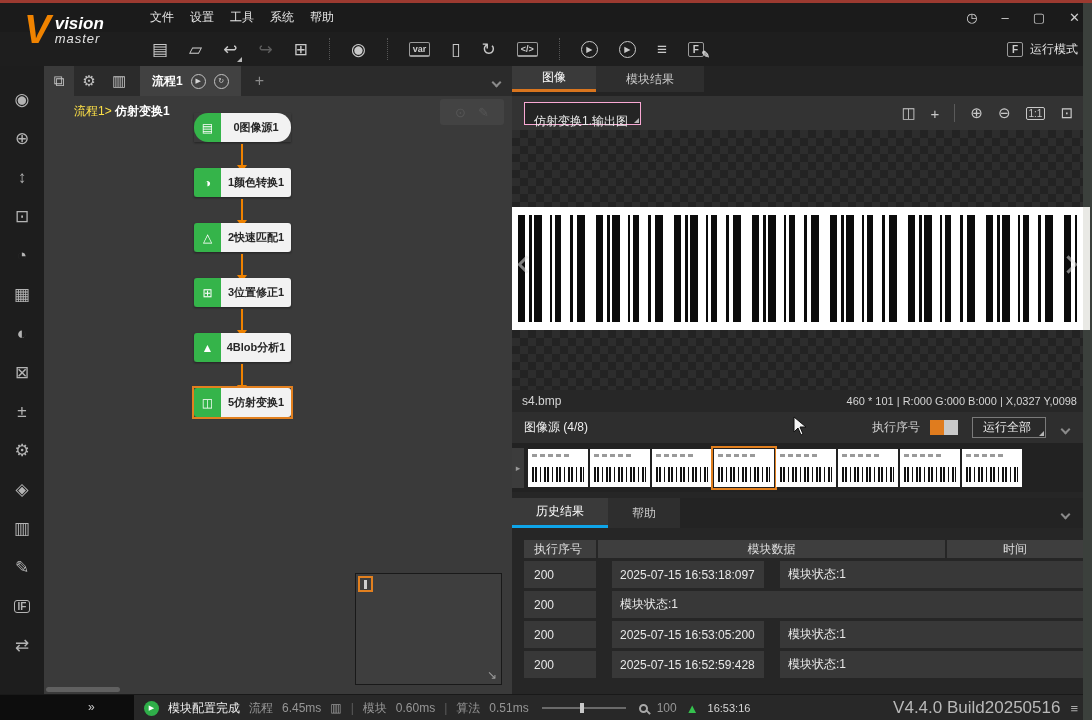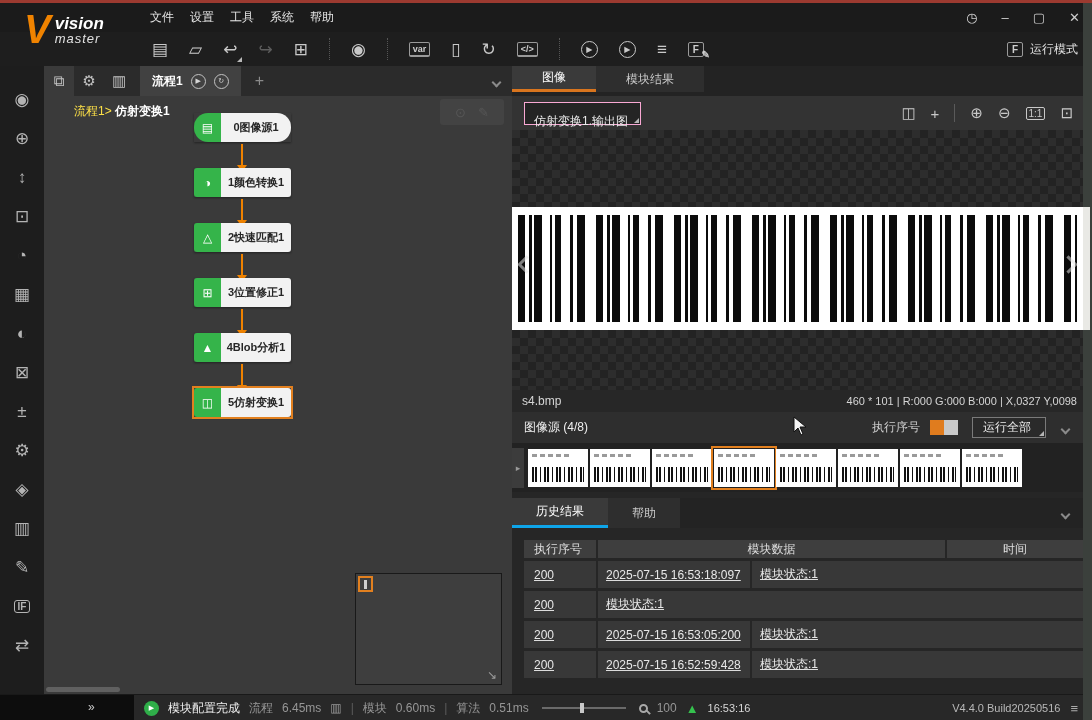--- a/index.html
+++ b/index.html
@@ -126,42 +126,42 @@
   .htab { height:30px; padding:0 24px; display:flex; align-items:center; font-size:12px; color:#c9c9c9; background:#2e2e2e; }
   .htab.active { background:#3a3a3a; color:#fff; border-bottom:3px solid #0ea5e9; }
   .histtabs .chevwrap { margin-left:auto; margin-right:14px; }
 
   .table { position:absolute; left:12px; top:474px; right:0; }
   .thead { display:flex; gap:2px; }
   .th { background:#3e3e3e; color:#dedede; font-size:12px; height:18px; display:flex; align-items:center; }
   .th.c1 { width:72px; padding-left:10px; }
   .th.c2 { width:136px; justify-content:center; }
   .th.c3 { flex:1; justify-content:center; }
-  .trow { display:flex; gap:2px; margin-top:3px;text-decoration:underline; }
+  .trow { display:flex; gap:16px; margin-top:3px; }
   .td { background:#383838; color:#e8e8e8; font-size:12px; height:27px; display:flex; align-items:center; }
   .td.c1 { width:72px; padding-left:10px; }
   .td.c2 { width:152px; padding-left:8px; }
   .td.c3 { flex:1; padding-left:8px; }
 
   .statusbar { position:absolute; left:0; top:694px; width:1092px; height:26px; background:#282828; border-top:1px solid #191919; }
   .sb-black { position:absolute; left:0; top:0; width:134px; height:26px; background:#0d0d0d; }
   .sb-expand { position:absolute; left:88px; top:5px; color:#c9c9c9; font-size:12px; letter-spacing:-2px; }
   .sb-left { position:absolute; left:144px; top:0; height:26px; display:flex; align-items:center; gap:9px; }
   .playc { width:15px; height:15px; border-radius:50%; background:#2fae49; color:#fff; font-size:7px; display:flex; align-items:center; justify-content:center; }
   .sb-strong { font-size:12px; color:#ededed; }
   .sb-dim { font-size:12px; color:#969696; }
   .sb-div { color:#5d5d5d; font-size:12px; }
   .slider { width:84px; height:2px; background:#6a6a6a; position:relative; margin:0 4px; }
   .slider .knob { position:absolute; left:38px; top:-4px; width:4px; height:10px; background:#c9c9c9; }
   .mag { width:9px; height:9px; border:2px solid #a9a9a9; border-radius:50%; position:relative; }
   .mag::after { content:""; position:absolute; width:6px; height:2px; background:#a9a9a9; transform:rotate(45deg); right:-5px; bottom:-2px; }
   .warn { color:#35c24e; font-size:13px; }
   .sb-msg { font-size:11px; color:#d8d8d8; }
   .sb-right { position:absolute; right:14px; top:0; height:26px; display:flex; align-items:center; gap:10px; }
-  .sb-ver { font-size:11px; color:#b9b9b9; }
+  .sb-ver { font-size:17px; color:#b9b9b9; }
   .listic { font-size:13px; color:#a9a9a9; }
 
   .bgstrip { position:absolute; left:1083px; top:0; width:9px; height:720px; background:#3b403c; z-index:40; }
   .bgstrip .white { position:absolute; left:0; top:207px; width:7px; height:123px; background:#e9e9e5; }
 </style>
 </head>
 <body>
 
 <div class="topline"></div>
 

